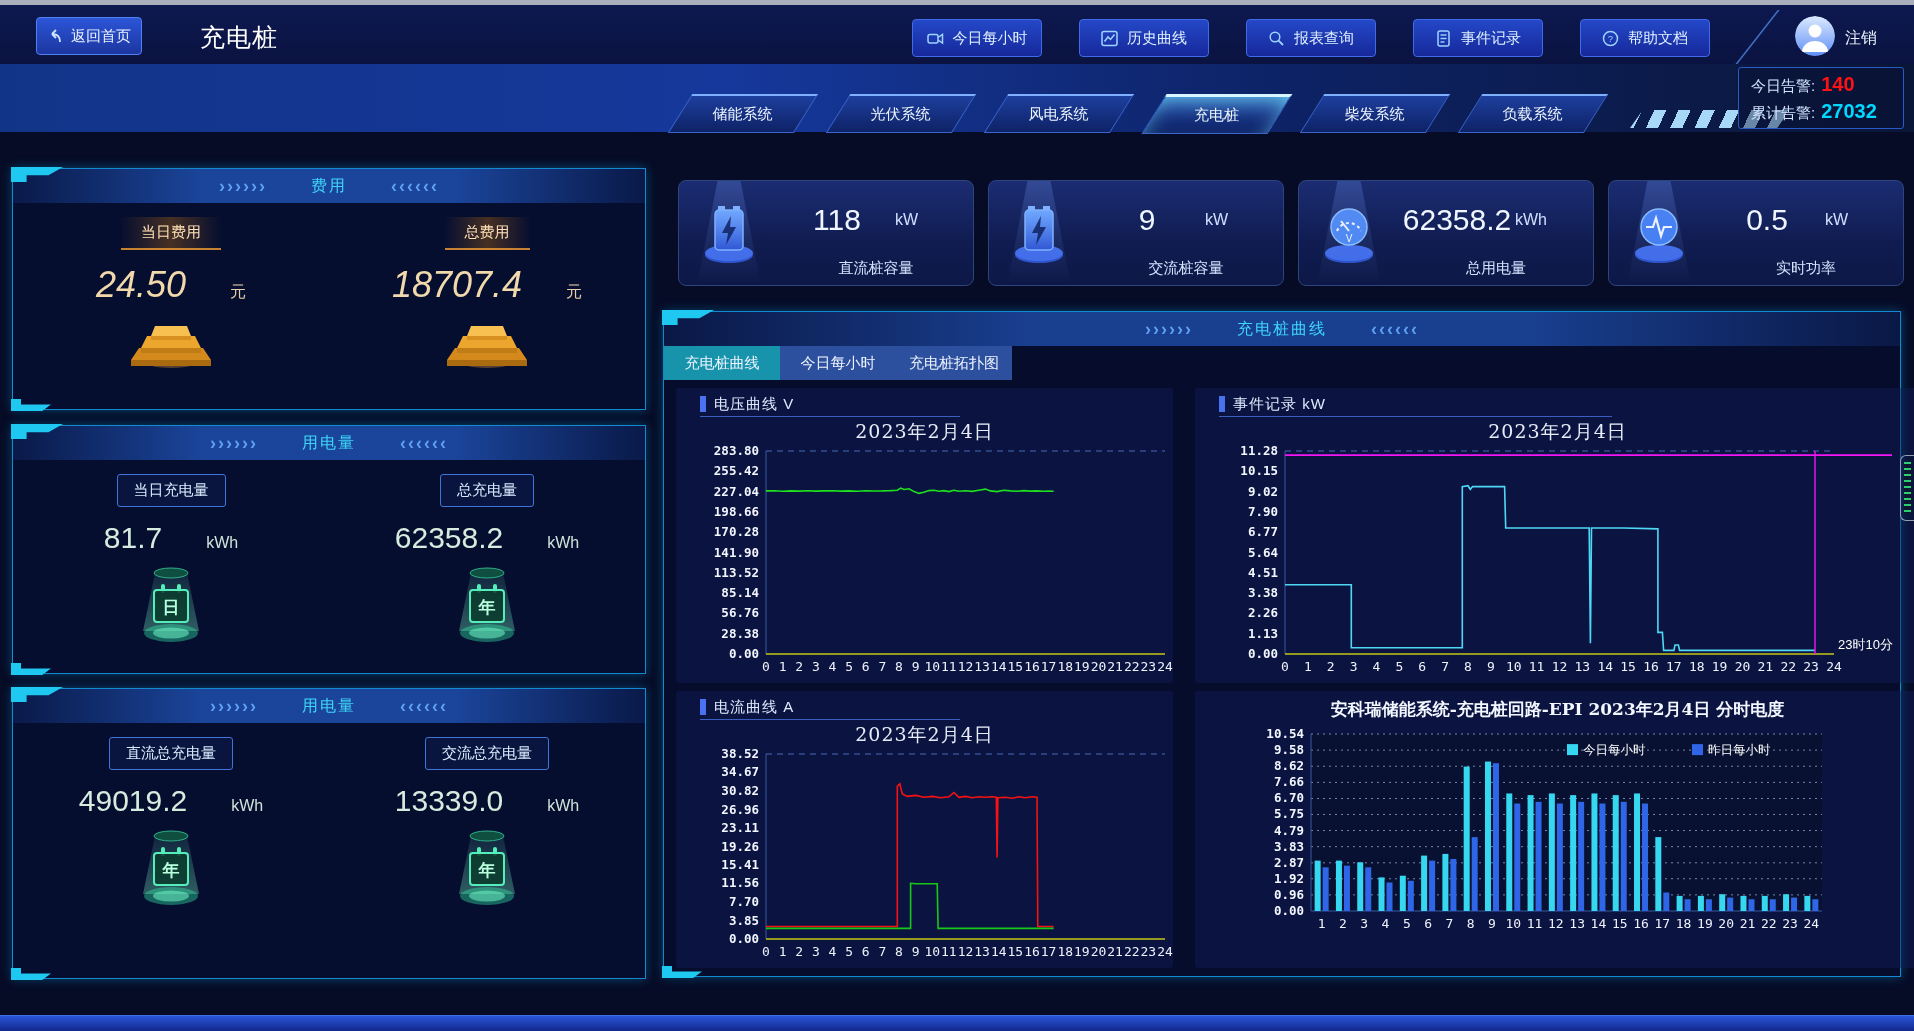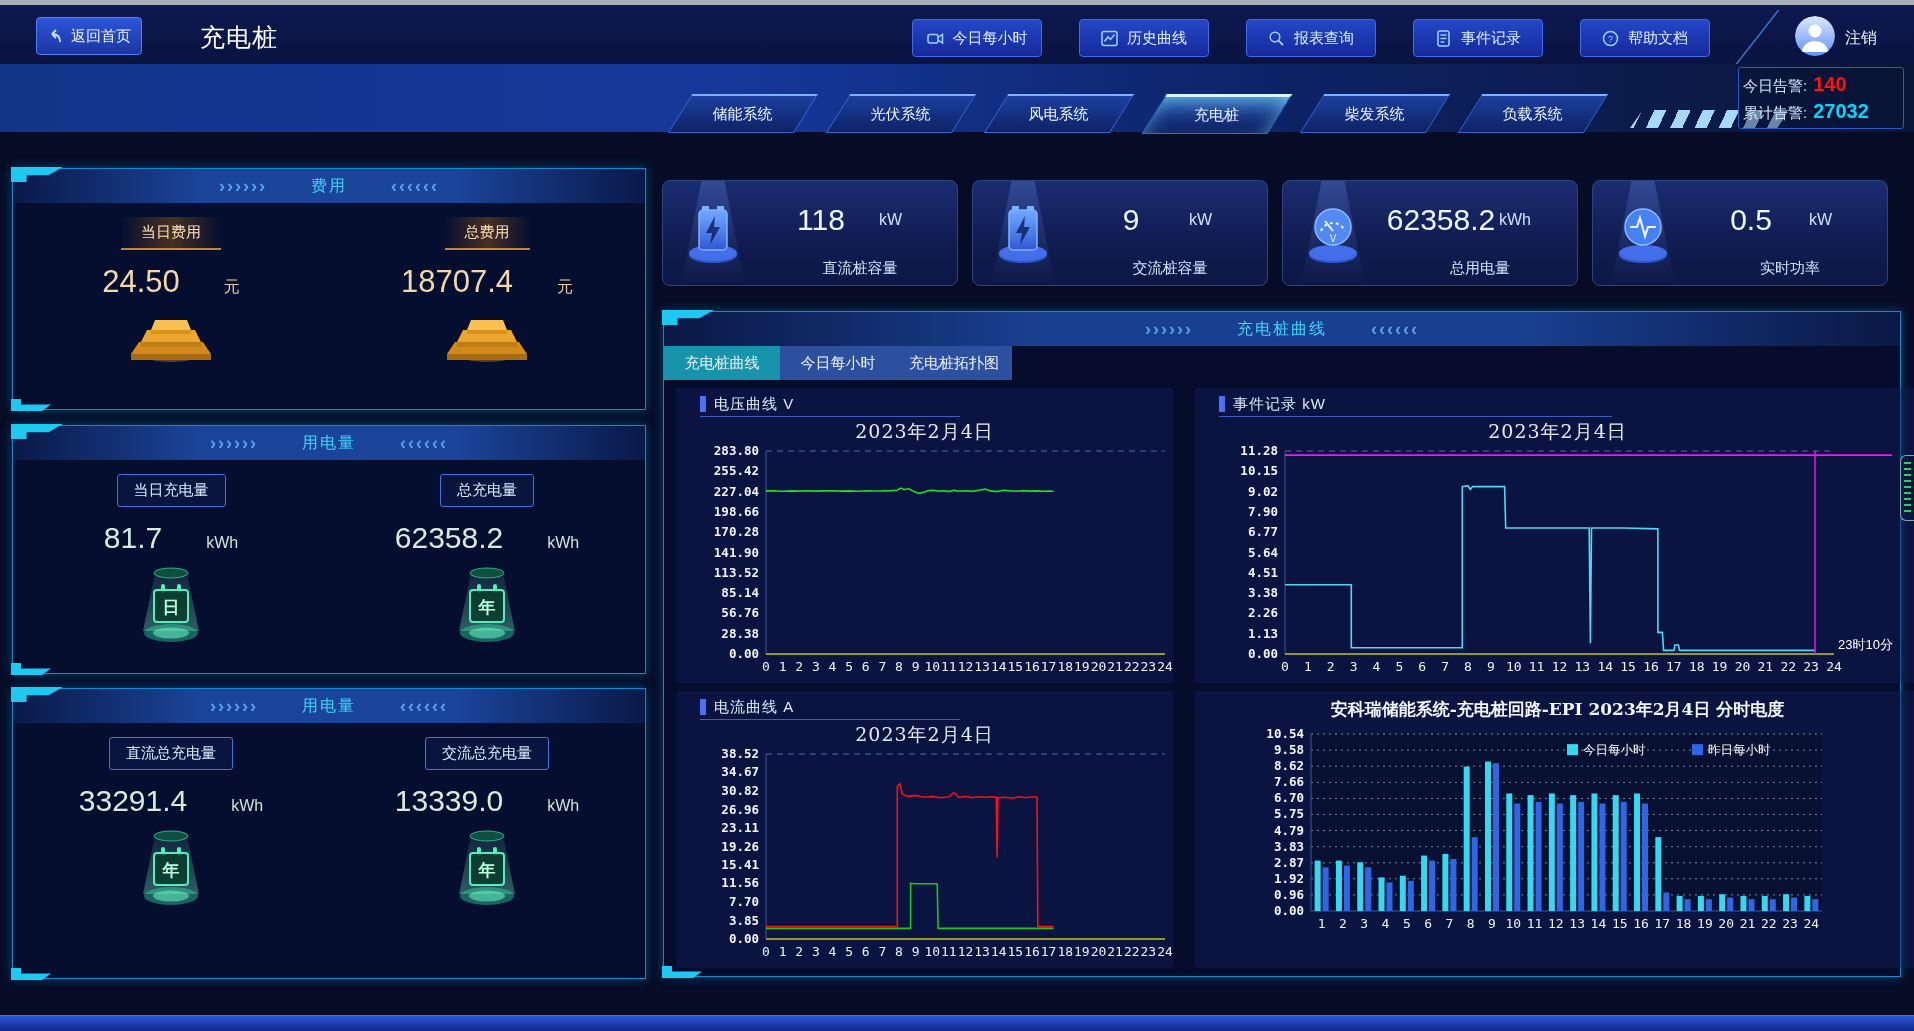--- a/index.html
+++ b/index.html
@@ -33,30 +33,30 @@
              font-weight:600;letter-spacing:3px;}
   .nav-tabs{position:absolute;left:680px;top:30px;height:38px;display:flex;gap:32px;}
   .nav-tab{width:124px;height:36px;transform:skewX(-32deg);background:linear-gradient(180deg,#1d3f9e,#0e2266);
            border:1px solid #3a66cc;border-top:2px solid #7fb0ff;display:flex;align-items:center;justify-content:center;cursor:pointer;}
   .nav-tab span{transform:skewX(32deg);color:#eef6ff;font-size:15px;}
   .nav-tab.active{border-top:3px solid #d8f6ff;box-shadow:inset 0 10px 22px -8px rgba(120,230,255,.95);}
   .stripes-r{position:absolute;left:1630px;top:46px;width:160px;height:18px;
              clip-path:polygon(8% 0,100% 0,92% 100%,0 100%);
              background:repeating-linear-gradient(115deg,#a8d8f8 0 11px,rgba(0,0,0,0) 11px 22px);}
   .alarm-box{position:absolute;left:1738px;top:3px;width:166px;height:62px;border:1px solid #2a5ac8;border-radius:3px;
-             background:rgba(8,16,48,.4);display:flex;flex-direction:column;justify-content:space-around;padding:3px 4px;box-sizing:border-box;}
+             background:rgba(8,16,48,.4);display:flex;flex-direction:column;justify-content:space-around;padding:3px 12px;box-sizing:border-box;}
   .alarm-row{display:flex;align-items:baseline;gap:6px;}
   .alarm-lbl{color:#d4e4ff;font-size:15px;}
   .alarm-val-red{color:#ff1212;font-size:20px;font-weight:bold;}
   .alarm-val-cyan{color:#00d8ff;font-size:20px;font-weight:bold;}
 
   
   .stat-card{position:absolute;top:180px;width:294px;height:104px;border:1px solid #2e447f;border-radius:8px;
              background:linear-gradient(180deg,#1b2c72 0%,#101c50 60%,#0d1847 100%);
-             display:grid;grid-template-columns:100px 1fr 78px;grid-template-rows:1fr 26px;}
+             display:grid;grid-template-columns:100px 1fr 78px;grid-template-rows:1fr 26px;margin-left:16px;}
   .sc-icon{grid-row:1/3;display:flex;align-items:center;justify-content:center;position:relative;}
   .sc-beam{position:absolute;left:18px;top:0;width:64px;height:100%;
            background:linear-gradient(180deg,rgba(120,160,255,.25),rgba(120,160,255,0));
            clip-path:polygon(32% 0,68% 0,100% 100%,0 100%);}
   .sc-val{align-self:center;color:#f0f6ff;font-size:30px;text-align:center;}
   .sc-unit{align-self:center;color:#cfe0ff;font-size:16px;text-align:left;}
   .sc-lbl{grid-column:2/4;color:#d4e4ff;font-size:15px;text-align:center;}
 
   
   .side-panel{position:absolute;left:12px;width:632px;background:rgba(8,16,56,.55);
@@ -68,21 +68,21 @@
   .sp-head{height:34px;display:flex;align-items:center;justify-content:center;gap:44px;
            background:linear-gradient(90deg,rgba(25,70,170,.2),rgba(40,105,225,.6) 30%,rgba(40,105,225,.6) 70%,rgba(25,70,170,.2));}
   .chev{color:#5f9ff0;font-size:18px;letter-spacing:2px;font-weight:bold;}
   .sp-title{color:#3fd4f8;font-size:16px;letter-spacing:2px;}
   .sp-items{display:flex;padding-top:14px;}
   .sp-item{flex:1;display:flex;flex-direction:column;align-items:center;}
   .lbl-gold{color:#ffe2b8;font-size:15px;padding:6px 20px;border-bottom:2px solid rgba(230,150,50,.85);
             background:linear-gradient(90deg,rgba(120,70,10,0),rgba(150,90,20,.45),rgba(120,70,10,0));}
   .lbl-blue{color:#d8ecff;font-size:15px;padding:6px 16px;border:1px solid #3f74d8;border-radius:3px;background:rgba(20,40,100,.3);}
   .val-row{display:flex;align-items:baseline;gap:44px;margin-top:14px;}
-  .val-gold{color:#f2d9ac;font-size:31px;}
+  .val-gold{color:#f2d9ac;font-size:36px;font-style:italic;}
   .val-mint{color:#d6ecde;font-size:30px;}
   .unit-gold{color:#e8cfa8;font-size:16px;}
   .unit-mint{color:#cfe4da;font-size:16px;}
   .sp-ic{margin-top:2px;}
 
   
   .chart-panel{position:absolute;left:663px;top:311px;width:1238px;height:666px;background:rgba(7,14,48,.6);
                border:1px solid #1589cf;box-shadow:0 0 10px rgba(0,180,255,.35);box-sizing:border-box;}
   .cp-head{height:34px;display:flex;align-items:center;justify-content:center;gap:44px;
            background:linear-gradient(90deg,rgba(25,70,170,.2),rgba(40,105,225,.55) 30%,rgba(40,105,225,.55) 70%,rgba(25,70,170,.2));}
@@ -396,21 +396,21 @@
       <div class="corner-bl"></div>
     <div class="sp-head">
       <span class="chev">››››››</span>
       <span class="sp-title">用电量</span>
       <span class="chev">‹‹‹‹‹‹</span>
     </div>
     <div class="sp-items">
       <div class="sp-item">
         <div class="lbl-blue">直流总充电量</div>
         <div class="val-row">
-          <span class="val-mint">33291.4</span>
+          <span class="val-mint">49019.2</span>
           <span class="unit-mint">kWh</span>
         </div>
         <svg class="sp-ic" width="84" height="90" viewBox="0 0 84 90">
           <polygon points="26,16 58,16 70,74 14,74" fill="url(#beamg)"></polygon>
           <ellipse cx="42" cy="16" rx="17" ry="5" fill="#0f4f40" stroke="#2fae8a"></ellipse>
           <ellipse cx="42" cy="76" rx="27" ry="9" fill="#35e8a8" opacity=".40"></ellipse>
           <ellipse cx="42" cy="76" rx="18" ry="5.5" fill="#6ff5c5" opacity=".55"></ellipse>
           <rect x="32" y="27" width="4" height="9" rx="2" fill="#55eebb"></rect>
             <rect x="48" y="27" width="4" height="9" rx="2" fill="#55eebb"></rect>
           <rect x="25" y="33" width="34" height="32" rx="3" fill="rgba(10,60,45,.85)" stroke="#55eebb" stroke-width="2"></rect>

